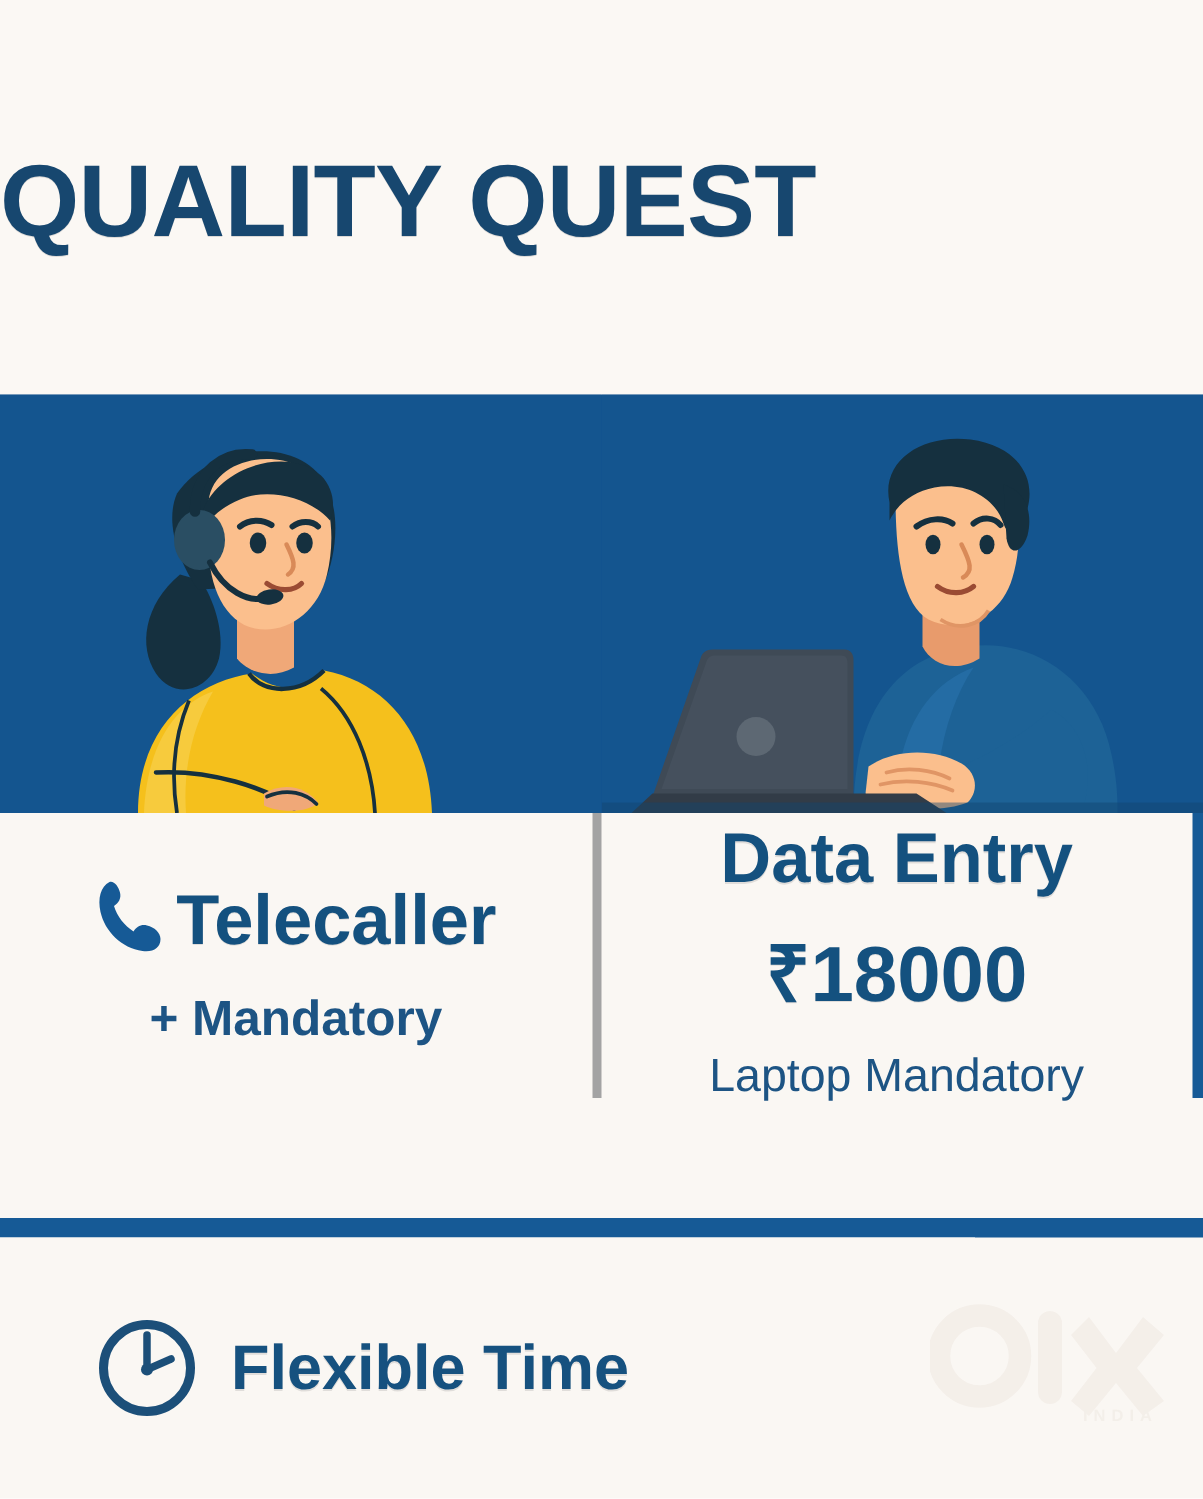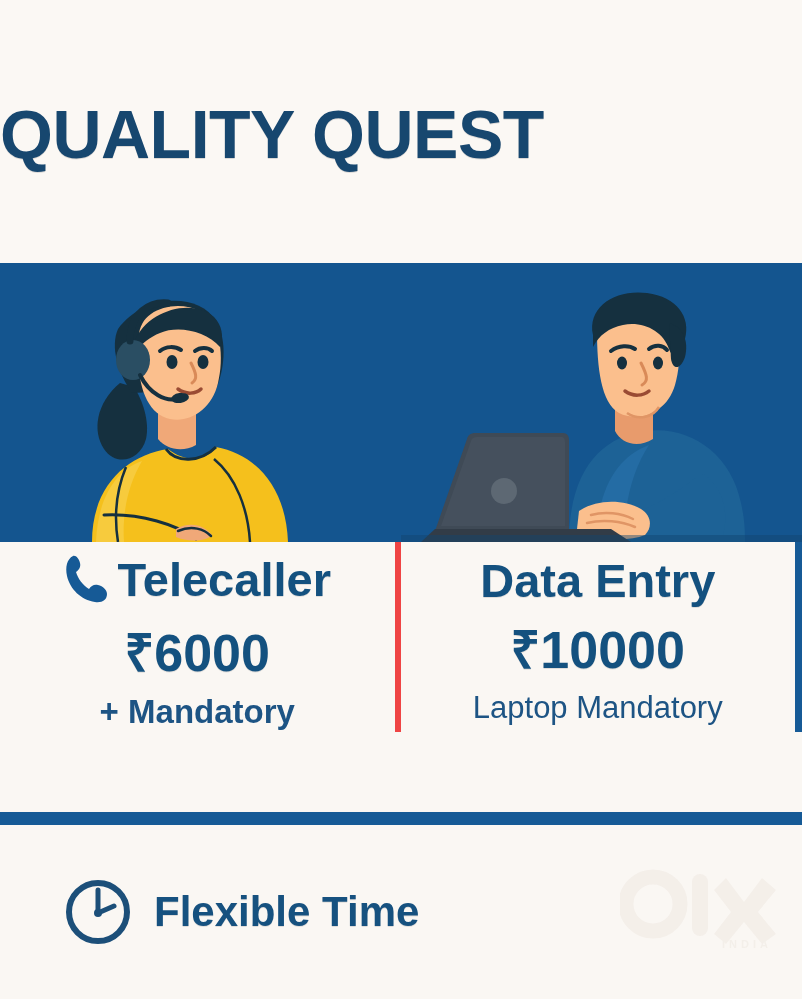--- a/index.html
+++ b/index.html
@@ -76,22 +76,23 @@
     position: relative;
     flex: 1 1 0;
     display: flex;
     flex-direction: column;
     align-items: center;
     justify-content: center;
     background: #faf7f3;
     padding-top: 6px;
   }
   .card.right {
-    border-left: 6px solid #ef4444;
+    border-left: 6px solid #a3a3a3;
     border-right: 7px solid #165a96;
+    justify-content: space-between;
   }
   .card-title-row {
     display: flex;
     align-items: center;
     justify-content: center;
     gap: 10px;
     margin-bottom: 6px;
   }
   .card-title {
     color: #14517f;
@@ -276,29 +277,28 @@
 
     <div class="card left">
       <div class="card-title-row">
         <span class="phone-icon">
           <svg width="44" height="50" viewBox="0 0 44 50" xmlns="http://www.w3.org/2000/svg" aria-hidden="true">
             <path d="M9 3 C 3 6, 1 14, 3 23 C 6 36, 17 47, 31 49 C 38 50, 43 47, 43 41 C 43 37, 39 33, 34 32 C 30 31, 27 33, 25 36 C 19 32, 14 26, 12 19 C 15 17, 17 14, 16 10 C 15 6, 12 2, 9 3 Z" fill="#165a96"></path>
           </svg>
         </span>
         <span class="card-title">Telecaller</span>
       </div>
-      <div class="card-salary">₹6000</div>
       <div class="card-note">+ Mandatory</div>
     </div>
 
     <div class="card right">
       <div class="card-title-row">
         <span class="card-title">Data Entry</span>
       </div>
-      <div class="card-salary">₹10000</div>
+      <div class="card-salary">₹18000</div>
       <div class="card-note light">Laptop Mandatory</div>
     </div>
   </div>
 
   <div class="divider-bar"></div>
 
   <div class="footer">
     <span class="clock-icon">
       <svg width="72" height="72" viewBox="0 0 72 72" xmlns="http://www.w3.org/2000/svg" aria-hidden="true">
         <circle cx="36" cy="36" r="29" fill="none" stroke="#1c4f79" stroke-width="6"></circle>

